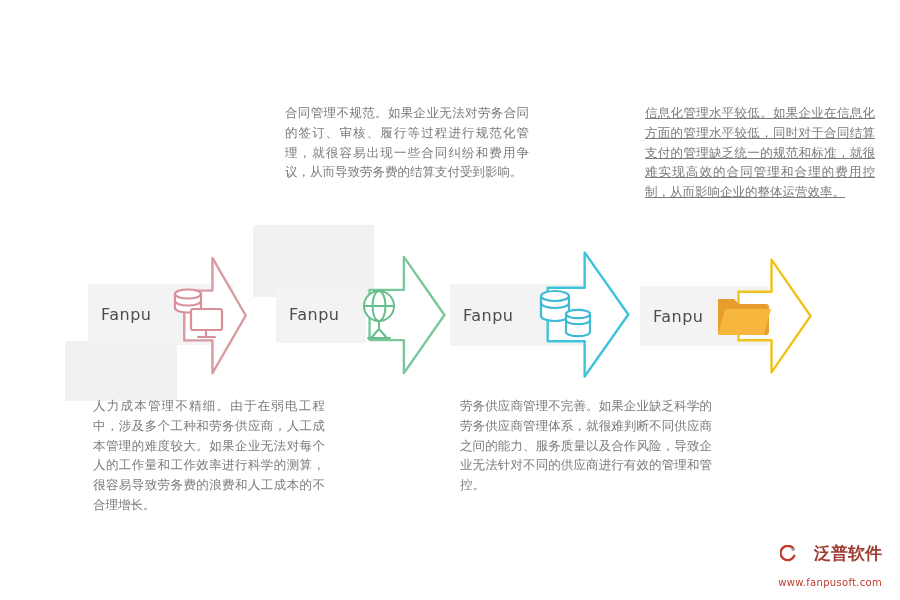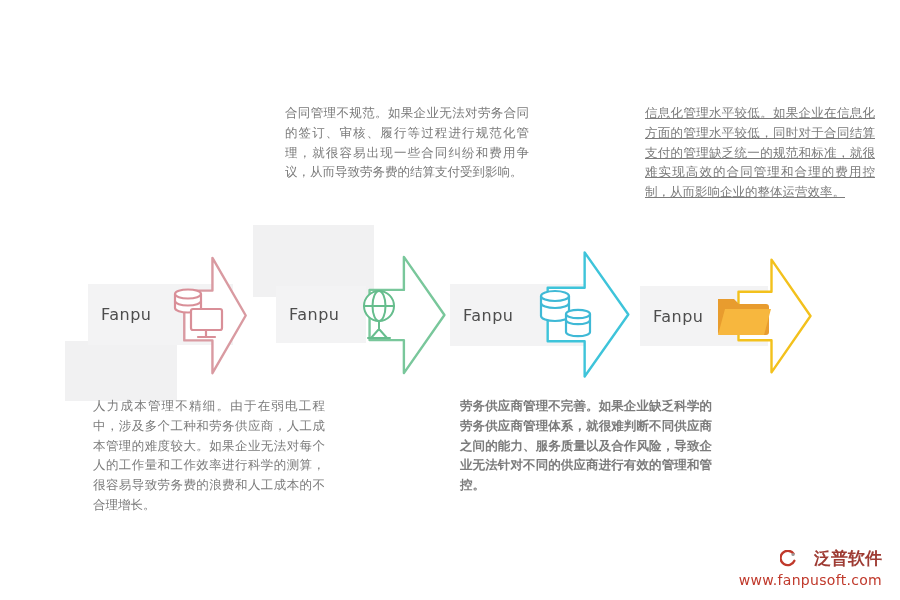--- a/index.html
+++ b/index.html
@@ -30,27 +30,27 @@
   .icon-2{left:357px;top:288px;width:44px;height:54px;}
   .icon-3{left:536px;top:288px;width:60px;height:56px;}
   .icon-4{left:713px;top:292px;width:60px;height:46px;}
 
   .desc{
     position:absolute;font-size:12.5px;line-height:1.58;color:#7b7b7b;
     text-align:justify;
   }
   .desc-1{left:93px;top:396px;width:232px;}
   .desc-2{left:285px;top:103px;width:244px;}
-  .desc-3{left:460px;top:396px;width:252px;font-weight:bold;}
+  .desc-3{left:460px;top:396px;width:252px;}
   .desc-4{left:645px;top:103px;width:230px;text-decoration:underline;}
 
   .footer{position:absolute;right:18px;bottom:12px;text-align:right;}
   .brand-row{display:flex;align-items:center;justify-content:flex-end;gap:16px;}
   .brand-text{font-size:17px;font-weight:bold;color:#9e3b33;}
-  .brand-url{font-size:14px;color:#c0392b;margin-top:2px;letter-spacing:.3px;}
+  .brand-url{font-size:10px;color:#c0392b;margin-top:12px;letter-spacing:.3px;}
 </style>
 </head>
 <body>
 
 <div class="canvas">
 
   <div class="decor decor-1"></div>
   <div class="decor decor-2"></div>
 
   <div class="desc desc-2">合同管理不规范。如果企业无法对劳务合同的签订、审核、履行等过程进行规范化管理，就很容易出现一些合同纠纷和费用争议，从而导致劳务费的结算支付受到影响。</div>

